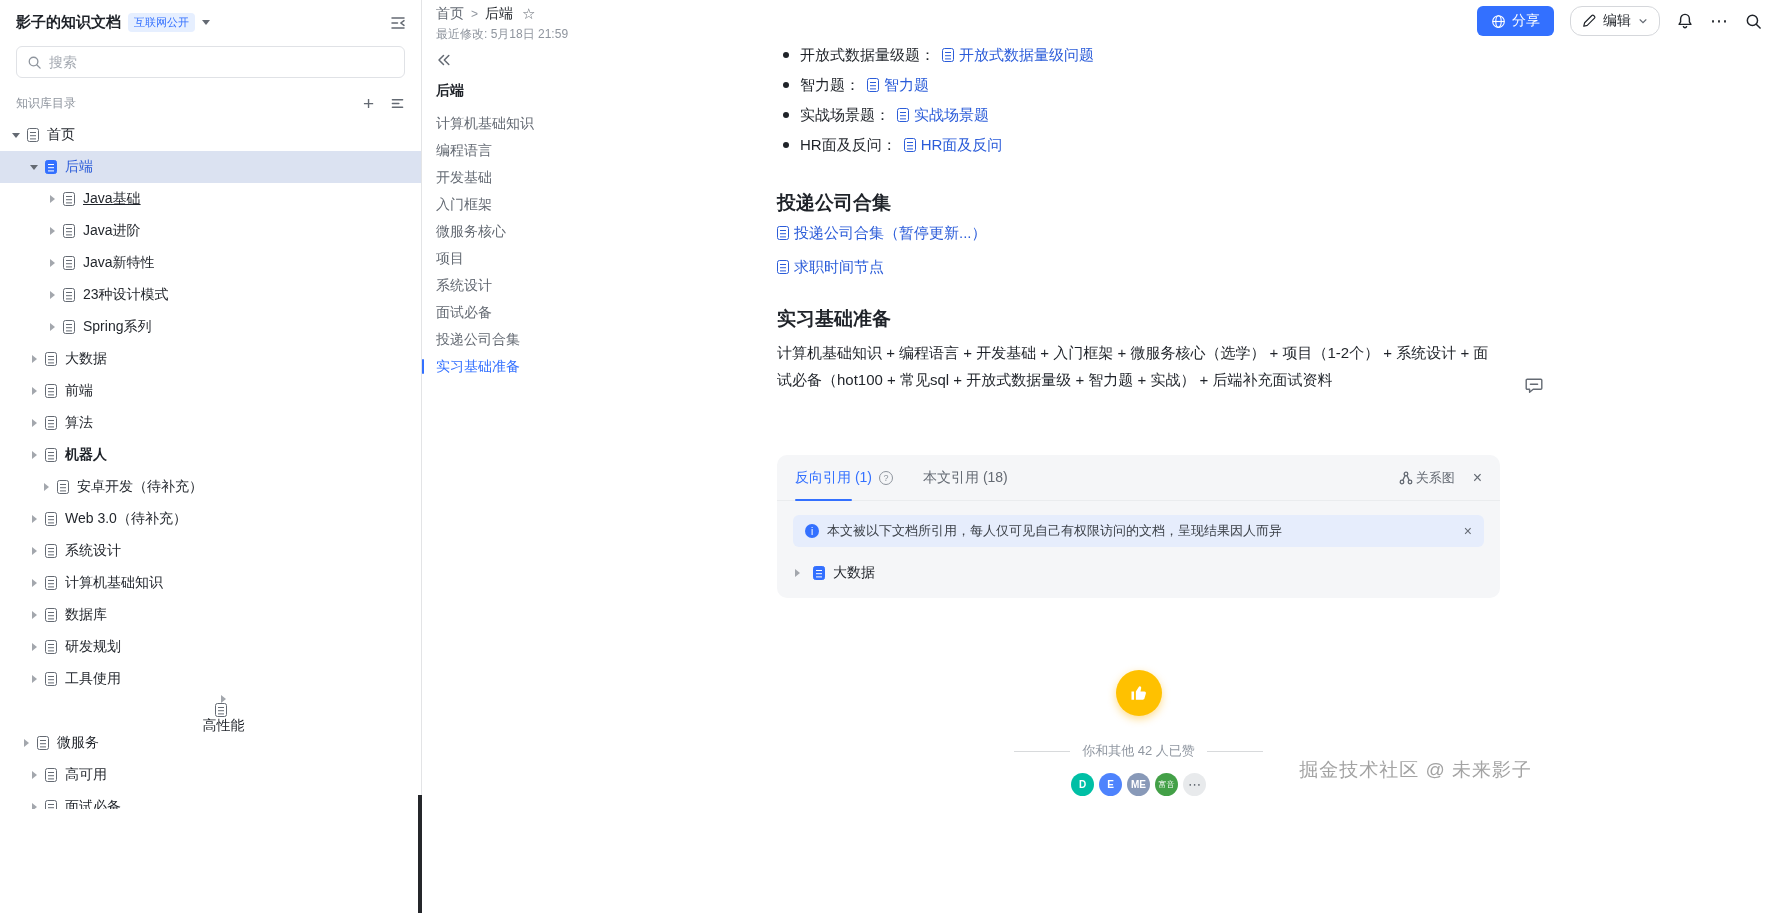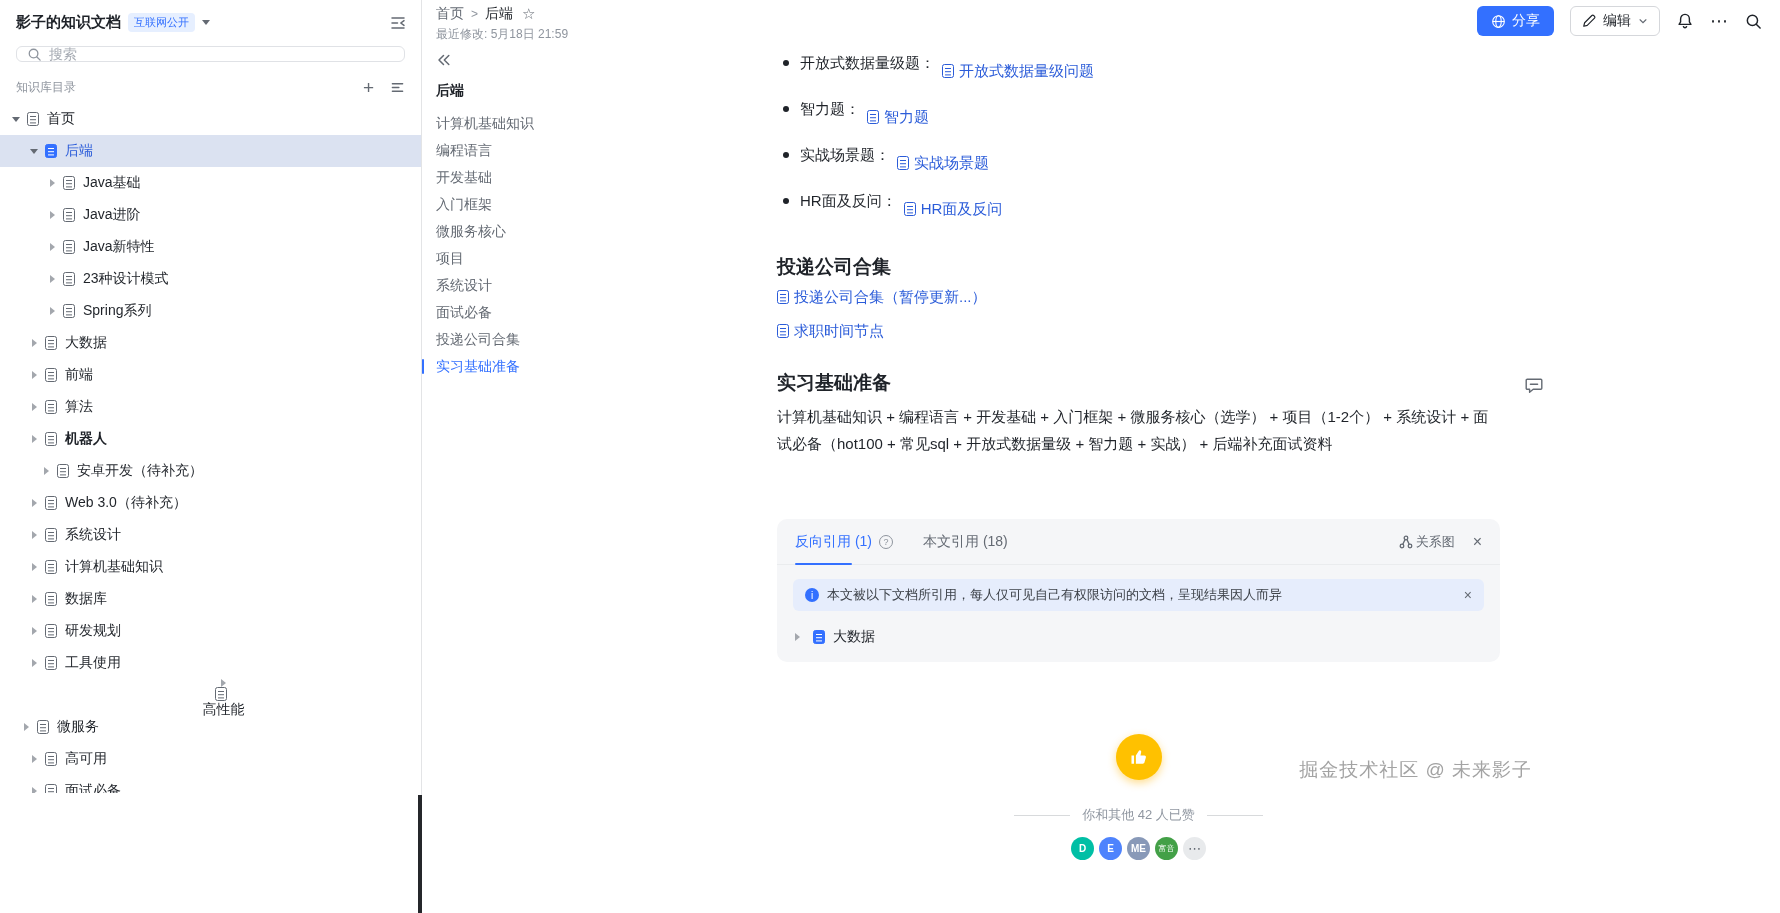--- a/index.html
+++ b/index.html
@@ -11,21 +11,21 @@
   .app { display:flex; width:1780px; height:913px; position:relative; }
 
   
   .sidebar { width:422px; flex:none; border-right:1px solid #e3e4e6; position:relative; background:#fff; }
   .sb-header { display:flex; align-items:center; gap:7px; padding:13px 14px 9px 16px; }
   .ws-title { font-size:15px; font-weight:700; white-space:nowrap; }
   .badge { background:#e6efff; color:#3370ff; font-size:11px; padding:2px 6px; border-radius:4px; white-space:nowrap; }
   .tri-d { width:0;height:0;border-top:5px solid #646a73;border-left:4px solid transparent;border-right:4px solid transparent; display:inline-block; }
   .tri-r { width:0;height:0;border-left:5px solid #a3a7ad;border-top:4px solid transparent;border-bottom:4px solid transparent; display:inline-block; }
   .sb-collapse { margin-left:auto; cursor:pointer; display:flex; }
-  .search-box { margin:5px 16px 4px; height:16px; border:1px solid #e0e2e6; border-radius:6px; display:flex; align-items:center; gap:7px; padding:0 10px; background:#fff; }
+  .search-box { margin:5px 16px 4px; height:32px; border:1px solid #e0e2e6; border-radius:6px; display:flex; align-items:center; gap:7px; padding:0 10px; background:#fff; }
   .search-box input { border:none; outline:none; flex:1; font-size:14px; background:transparent; color:#1f2329; }
   .search-box input::placeholder { color:#a6abb3; }
   .dir-row { display:flex; align-items:center; padding:13px 16px 5px; }
   .dir-label { font-size:12px; color:#8f959e; }
   .dir-icons { margin-left:auto; display:flex; align-items:center; gap:16px; color:#646a73; }
   .plus-icon { font-size:19px; line-height:14px; cursor:pointer; color:#646a73; }
   .tree { height:690px; overflow:hidden; margin-top:2px; }
   .tree-row { height:32px; display:flex; align-items:center; font-size:14px; cursor:pointer; }
   .tree-row .arrow { width:16px; flex:none; display:flex; justify-content:center; cursor:pointer; }
   .tree-row.selected { background:#dbe2f1; }
@@ -41,38 +41,38 @@
   .main { flex:1; display:flex; flex-direction:column; min-width:0; position:relative; }
   .topbar { height:40px; flex:none; display:flex; align-items:flex-start; padding:5px 18px 0 14px; }
   .crumb-row { display:flex; align-items:center; gap:7px; font-size:14px; }
   .crumb-home { color:#646a73; cursor:pointer; }
   .crumb-sep { color:#8f959e; font-size:12px; }
   .crumb-cur { color:#1f2329; }
   .star { color:#646a73; font-size:15px; cursor:pointer; margin-left:2px; }
   .modified { font-size:12px; color:#8f959e; margin-top:3px; }
   .tb-right { margin-left:auto; display:flex; gap:16px; padding-top:1px; }
   .share-btn { background:#3370ff; color:#fff; height:30px; border-radius:6px; display:flex; align-items:center; gap:6px; padding:0 14px; font-size:14px; border:none; cursor:pointer; }
-  .edit-btn { border:1px solid #d5d7db; background:#fff; height:30px; border-radius:6px; display:flex; align-items:center; gap:7px; padding:0 11px; font-size:14px; color:#1f2329; cursor:pointer; }
+  .edit-btn { border:1px solid #d5d7db; background:#fff; height:30px; border-radius:12px; display:flex; align-items:center; gap:7px; padding:0 11px; font-size:14px; color:#1f2329; cursor:pointer; }
   .icon-btn { display:flex; align-items:center; color:#1f2329; cursor:pointer; background:none; border:none; }
   .more-glyph { font-size:18px; letter-spacing:1px; color:#1f2329; line-height:10px; }
 
   .body-row { flex:1; display:flex; overflow:hidden; }
   .toc { width:200px; flex:none; padding:12px 0 0 14px; font-size:14px; color:#646a73; }
   .toc-collapse { margin-bottom:14px; cursor:pointer; display:inline-flex; }
   .toc-title { color:#1f2329; font-weight:600; margin-bottom:10px; cursor:pointer; }
   .toc-item { line-height:27px; white-space:nowrap; cursor:pointer; position:relative; }
   .toc-item.active { color:#3370ff; }
   .toc-item.active::before { content:""; position:absolute; left:-14px; top:6px; bottom:6px; width:2px; background:#3370ff; border-radius:1px; }
 
   .doc-col { width:723px; margin-left:155px; position:relative; overflow:visible; }
   .blt { display:flex; align-items:center; line-height:30px; font-size:15px; }
   .blt-dot { width:6px; height:6px; border-radius:50%; background:#1f2329; margin:0 11px 0 6px; flex:none; }
   .dlink { color:#2b5cd9; display:inline-flex; align-items:center; gap:5px; cursor:pointer; }
   .dlink .doc-glyph { color:inherit; margin:0; }
-  .blt .dlink { margin-left:7px;margin-top:16px; }
+  .blt .dlink { margin-left:7px; }
   h2.sec { font-size:19px; font-weight:700; color:#1f2329; }
   .h2-1 { margin-top:30px; }
   .link-line { line-height:30px; font-size:15px; margin-top:2px; }
   .h2-2 { margin-top:22px; }
   .para { font-size:15px; line-height:27px; margin-top:7px; color:#1f2329; }
   .comment-btn { position:absolute; right:-44px; top:335px; cursor:pointer; display:flex; }
 
   
   .ref-card { margin-top:62px; background:#f5f6f8; border-radius:10px; padding-bottom:16px; }
   .ref-tabs { display:flex; align-items:center; height:46px; padding:0 18px; border-bottom:1px solid #eaecee; }
@@ -152,21 +152,21 @@
           <span class="doc-glyph"></span>
           <span class="label">首页</span>
         </div>
         <div class="tree-row selected" style="padding-left: 26px;">
           <span class="arrow">
             <span class="tri-d"></span>
           </span>
           <span class="doc-glyph filled"></span>
           <span class="label">后端</span>
         </div>
-        <div class="tree-row" style="padding-left: 44px;">
+        <div class="tree-row" style="padding-left: 44px; text-decoration: underline;">
           <span class="arrow">
             <span class="tri-r"></span>
           </span>
           <span class="doc-glyph"></span>
           <span class="label">Java基础</span>
         </div>
         <div class="tree-row" style="padding-left: 44px;">
           <span class="arrow">
             <span class="tri-r"></span>
           </span>

